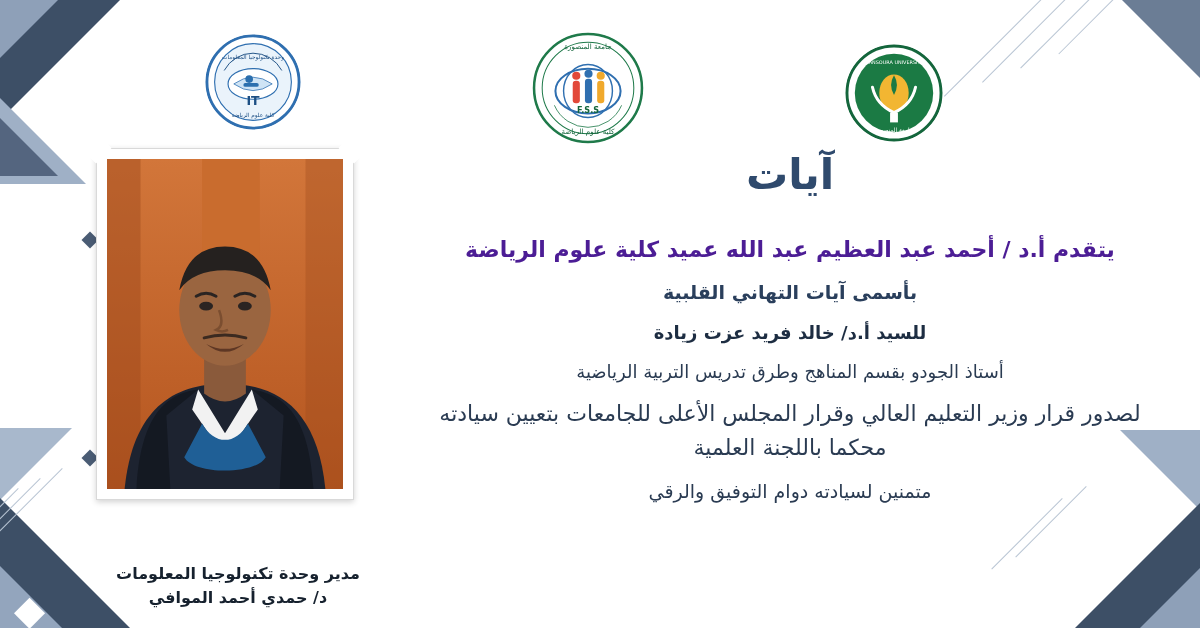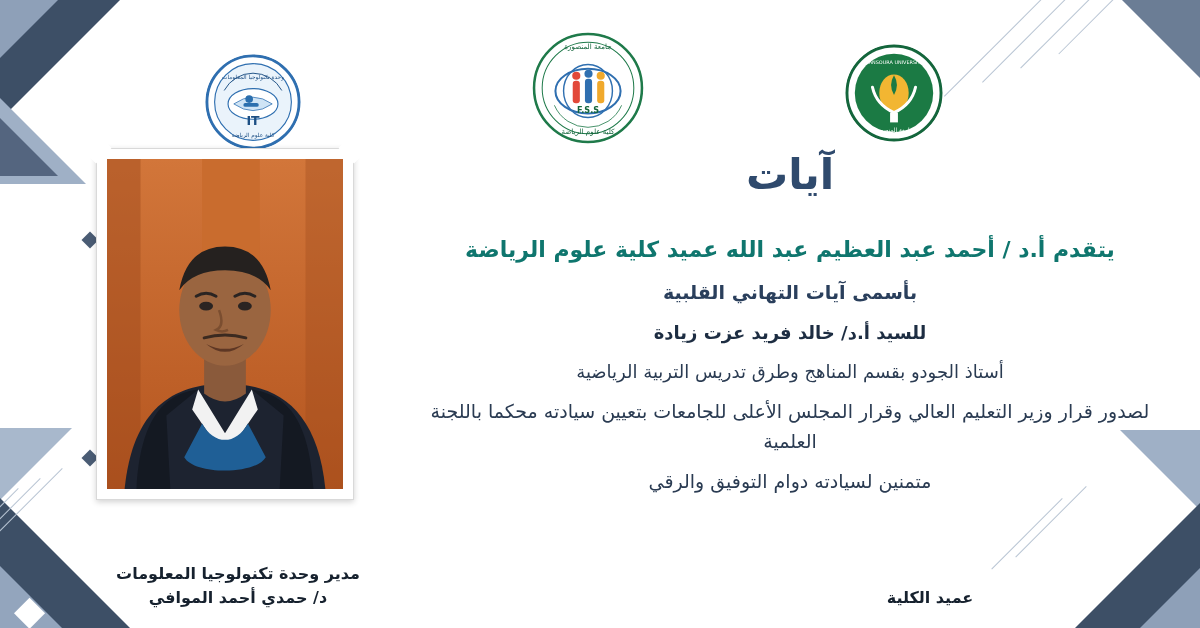--- a/index.html
+++ b/index.html
@@ -67,21 +67,21 @@
     background: #4a5c74;
     transform: rotate(45deg);
   }
   .diamond.d1 { left: 84px; top: 234px; }
   .diamond.d2 { left: 84px; top: 452px; }
 
   
   .logos { position: absolute; top: 26px; left: 0; width: 1200px; height: 120px; }
   .logo { position: absolute; border-radius: 50%; overflow: hidden; }
 
-  .logo-it    { left: 205px; top: 28px; width: 96px; height: 96px; }
+  .logo-it    { left: 205px; top: 8px; width: 96px; height: 96px; }
   .logo-fss   { left: 532px; top: 6px;  width: 112px; height: 112px; }
   .logo-univ  { left: 845px; top: 18px; width: 98px;  height: 98px; }
 
   .logo svg { display: block; width: 100%; height: 100%; }
 
   
   .photo-frame {
     position: absolute;
     left: 96px; top: 148px;
     width: 258px; height: 352px;
@@ -122,25 +122,25 @@
     font-weight: bold;
     color: #2f4a6d;
     letter-spacing: 4px;
     margin-bottom: 34px;
   }
   .line {
     color: #1f2f45;
     line-height: 1.55;
     margin-bottom: 11px;
   }
-  .line.l1 { font-size: 22px; font-weight: bold; color: #0f766e; }
+  .line.l1 { font-size: 22px; font-weight: bold; color: #4c1d95; }
   .line.l2 { font-size: 19px; font-weight: bold; color: #2a3f5c; }
   .line.l3 { font-size: 18px; font-weight: bold; color: #1d2d42; }
   .line.l4 { font-size: 18px; color: #2a3b52; margin-top: 12px; }
-  .line.l5 { font-size: 19px; color: #2a3b52; }
+  .line.l5 { font-size: 22px; color: #2a3b52; }
   .line.l6 { font-size: 17px; color: #2a3b52; }
   .line.l7 { font-size: 19px; color: #2a3b52; }
 
   
   .footer-left, .footer-right {
     position: absolute;
     bottom: 18px;
     text-align: center;
     direction: rtl;
     color: #16212e;
@@ -289,16 +289,15 @@
     <div class="line l5">لصدور قرار وزير التعليم العالي وقرار المجلس الأعلى للجامعات بتعيين سيادته محكما باللجنة العلمية</div>
     <div class="line l7">متمنين لسيادته دوام التوفيق والرقي</div>
   </div>
 
   <div class="footer-left">
     <div class="footer-role">مدير  وحدة تكنولوجيا المعلومات</div>
     <div class="footer-name">د/ حمدي أحمد الموافي</div>
   </div>
 
   <div class="footer-right">
-    <div class="footer-role">عميد الكلية</div>
   </div>
 
 </div>
 
 </body></html>

